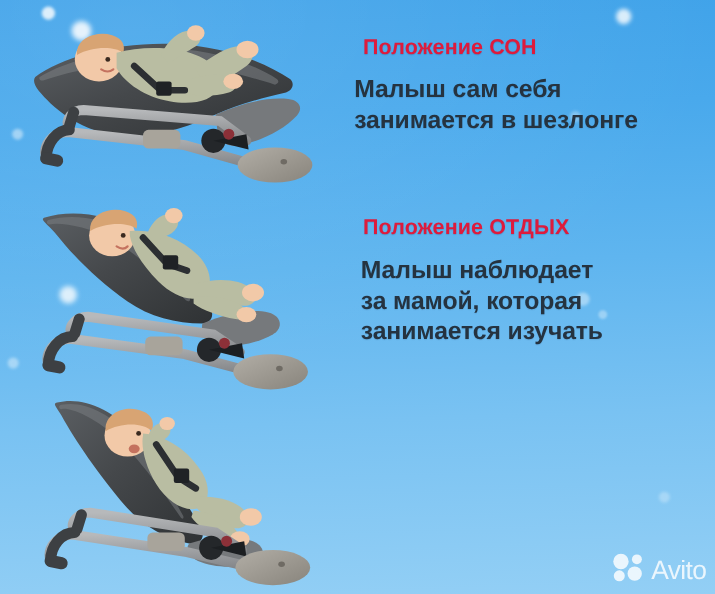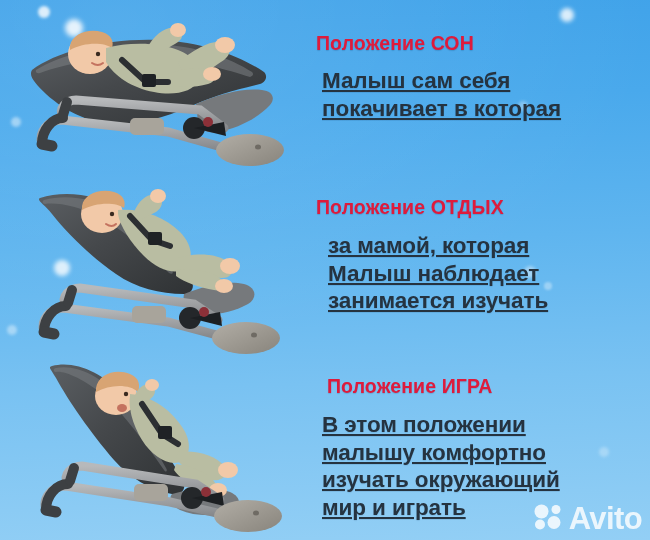--- a/index.html
+++ b/index.html
@@ -31,50 +31,50 @@
     text-shadow:0 1px 1px rgba(0,40,80,0.16);
   }
   .body-text {
     color:#253340;
     font-size:22.5px;
     font-weight:bold;
     line-height:27.5px;
     letter-spacing:-0.1px;
     text-shadow:0 1px 1px rgba(0,40,80,0.10);
   }
-  .body-text div { white-space:nowrap;text-decoration:underline; }
+  .body-text div { white-space:nowrap; }
 
   #block1 { top:32px; }
-  #block1 .heading { margin-left:0; }
+  #block1 .heading { margin-left:14px; }
   #block1 .body-text { margin-top:12px; margin-left:6px; }
 
   #block2 { top:196px; }
-  #block2 .heading { }
+  #block2 .heading { margin-left:14px; }
   #block2 .body-text { margin-top:13px; margin-left:12px; }
 
   #block3 { top:375px; }
   #block3 .heading { margin-left:11px; }
   #block3 .body-text { margin-top:13px; margin-left:6px; }
 
   
   .bouncer { position:absolute; width:290px; height:185px; }
   #bouncer1 { left:18px; top:10px; }
   #bouncer2 { left:18px; top:180px; }
   #bouncer3 { left:18px; top:352px; }
 
   
   #avito {
     position:absolute; right:8px; bottom:6px;
     display:flex; align-items:center; gap:6px;
     opacity:0.82;
   }
   #avito .wm-text {
     color:#ffffff;
-    font-size:31px;
-    font-weight:bold;
+    font-size:24px;
+    font-weight:normal;
     letter-spacing:-0.6px;
     line-height:1;
   }
 </style>
 </head>
 <body>
 
 <div id="stage">
 
   <div id="bokeh-layer">
@@ -294,42 +294,33 @@
 
       <ellipse cx="230" cy="164" rx="34" ry="16" fill="url(#foot3)"></ellipse>
       <ellipse cx="238" cy="161" rx="3" ry="2.5" fill="#6f6b64"></ellipse>
     </svg>
   </div>
 
   <div class="block" id="block1">
     <div class="heading">Положение СОН</div>
     <div class="body-text">
       <div>Малыш сам себя</div>
-      <div>покачивает в которая</div>
+      <div>занимается в шезлонге</div>
     </div>
   </div>
 
   <div class="block" id="block2">
     <div class="heading">Положение ОТДЫХ</div>
     <div class="body-text">
+      <div>Малыш наблюдает</div>
       <div>за мамой, которая</div>
-      <div>Малыш наблюдает</div>
       <div>занимается изучать</div>
     </div>
   </div>
 
-  <div class="block" id="block3">
-    <div class="heading">Положение ИГРА</div>
-    <div class="body-text">
-      <div>В этом положении</div>
-      <div>малышу комфортно</div>
-      <div>изучать окружающий</div>
-      <div>мир и играть</div>
-    </div>
-  </div>
 
   <div id="avito">
     <span>
       <svg width="30" height="26" viewBox="0 0 30 26">
         <circle cx="8.5" cy="7.5" r="7" fill="#ffffff"></circle>
         <circle cx="23" cy="5.5" r="4.5" fill="#ffffff"></circle>
         <circle cx="7" cy="20.5" r="5" fill="#ffffff"></circle>
         <circle cx="21" cy="18.5" r="6.5" fill="#ffffff"></circle>
       </svg>
     </span>

